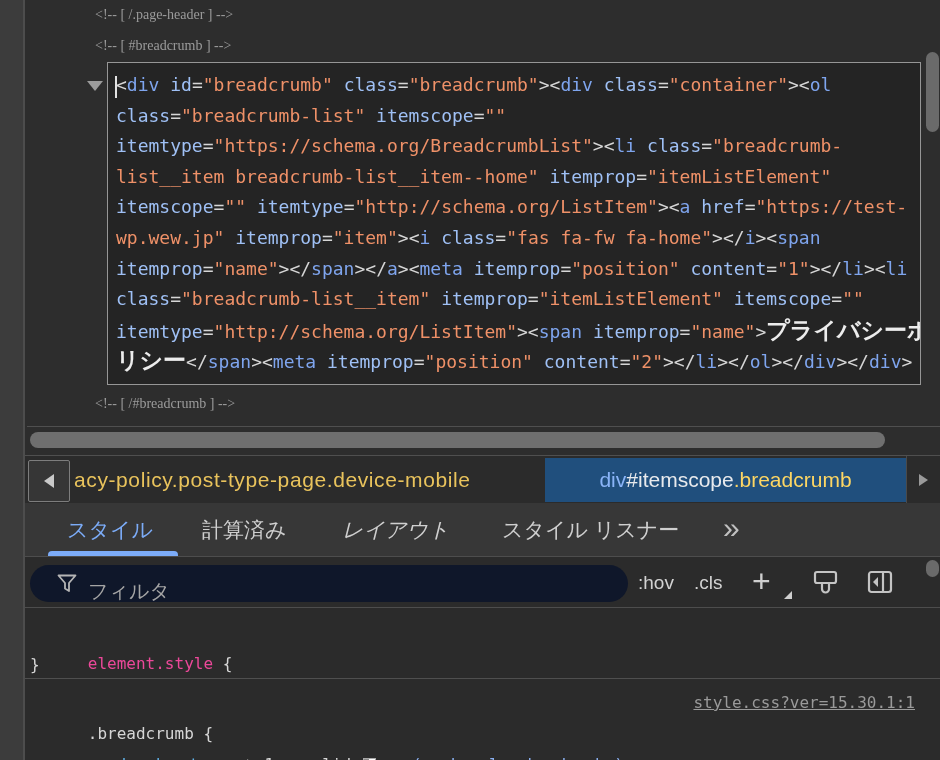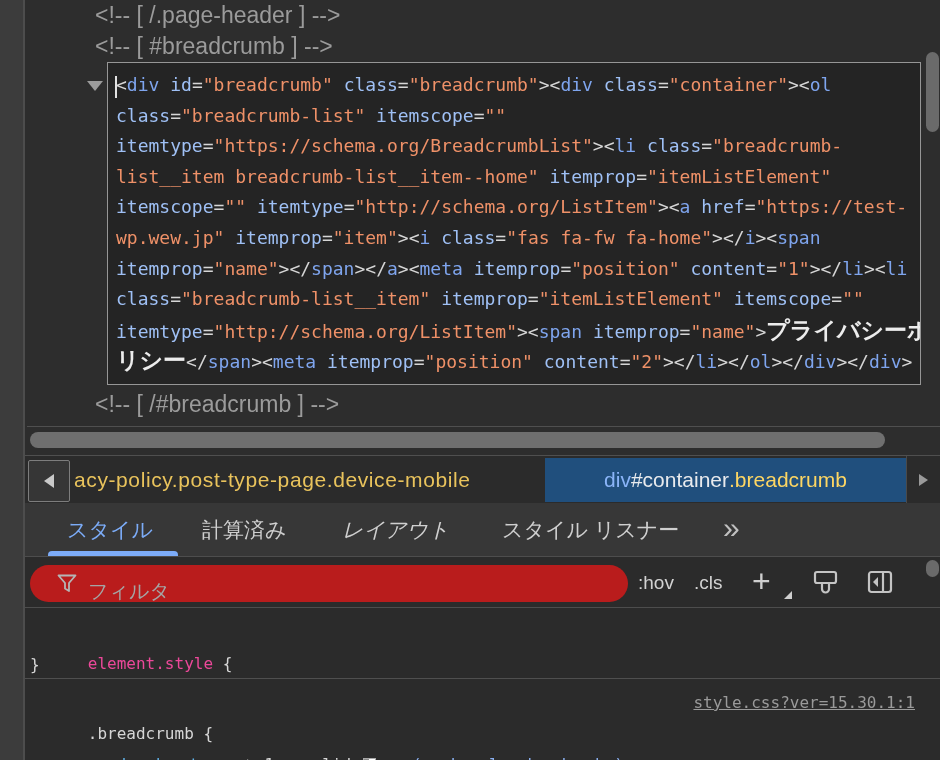--- a/index.html
+++ b/index.html
@@ -9,21 +9,21 @@
     background:#2d2d2d; font-family:"Liberation Sans", sans-serif;
   }
   .abs { position:absolute; }
 
   
   .left-strip { left:0; top:0; width:25px; height:760px; background:#3c3c3c; border-right:2px solid #4d4d4d; }
 
   
   .tree-comment {
     left:95px; height:24px; line-height:24px; white-space:pre;
-    font-family:Liberation Sans, sans-serif; font-size:23px; color:#9b9b9b;
+    font-family:Liberation Serif, serif; font-size:14px; color:#9b9b9b;
   }
   .expander { left:87px; top:81px; width:0; height:0;
     border-left:8px solid transparent; border-right:8px solid transparent; border-top:10px solid #9b9b9b; }
 
   .edit-box {
     left:107px; top:62px; width:814px; height:323px;
     background:#242424; border:1px solid #969696; padding:7px 0 0 8px; overflow:hidden;
   }
   .code-line { height:30.6px; line-height:30.6px; white-space:pre;
     font-family:"DejaVu Sans Mono", monospace; font-size:18px; }
@@ -54,21 +54,21 @@
 
   
   .tabs-bar { left:25px; right:0; top:503px; height:54px; background:#373737; border-bottom:1px solid #4d4d4d; }
   .tab { top:0; height:53px; line-height:53px; font-size:21px; color:#cfcfcf; white-space:pre; }
   .tab.active { color:#7cacf8; }
   .tab-underline { left:23px; top:48px; width:130px; height:5px; background:#7cacf8; border-radius:4px 4px 0 0; }
   .more-tabs { left:698px; top:-2px; height:54px; line-height:54px; font-size:30px; color:#c0c0c0; }
 
   
   .filter-bar { left:25px; right:0; top:557px; height:51px; background:#2b2b2b; border-bottom:1px solid #4d4d4d; }
-  .filter-pill { left:5px; top:8px; width:598px; height:37px; border-radius:19px; background:#b91c1c; }
+  .filter-pill { left:5px; top:8px; width:598px; height:37px; border-radius:19px; background:#0f172a; }
   .funnel { left:27px; top:9px; }
   .filter-input { left:58px; top:8px; width:300px; height:37px; background:transparent; border:none; outline:none;
     font-size:20px; color:#d6d6d6; font-family:"Liberation Sans",sans-serif; }
   .filter-input::placeholder { color:#a5a5a5; }
   .tbar-toggle { top:0; height:51px; line-height:51px; font-size:19px; color:#d2d2d2; }
   .plus { left:727px; top:0; height:51px; line-height:48px; font-size:32px; font-weight:200; color:#cfcfcf; }
   .plus-corner { left:759px; top:34px; width:0; height:0; border-bottom:8px solid #cfcfcf; border-left:8px solid transparent; }
 
   
   .styles-pane { left:25px; right:0; top:608px; height:152px; background:#2b2b2b; }
@@ -115,21 +115,21 @@
   <div class="abs divider-h" style="left:27px; right:0; top:426px;"></div>
   <div class="abs h-thumb"></div>
   <div class="abs v-thumb" style="left:926px; top:52px; height:80px;"></div>
 
   <div class="abs crumb-bar">
     <div class="abs back-btn" style="left:3px; top:4px;">
       <div class="arr-left"></div>
     </div>
     <div class="abs prev-crumb" style="left:49px; top:0;">acy-policy.post-type-page.device-mobile</div>
     <div class="abs sel-crumb" style="left:520px; top:2px;">
-      <span class="sel-tag">div</span><span class="sel-id">#container</span><span class="sel-cls">.breadcrumb</span>
+      <span class="sel-tag">div</span><span class="sel-id">#itemscope</span><span class="sel-cls">.breadcrumb</span>
     </div>
     <div class="abs fwd-btn" style="left:881px; top:0;">
       <div class="arr-right"></div>
     </div>
   </div>
 
   <div class="abs tabs-bar">
     <div class="abs tab active" style="left:42px;">スタイル</div>
     <div class="abs tab" style="left:177px;">計算済み</div>
     <div class="abs tab" style="left:317px;font-style:italic;">レイアウト</div>

